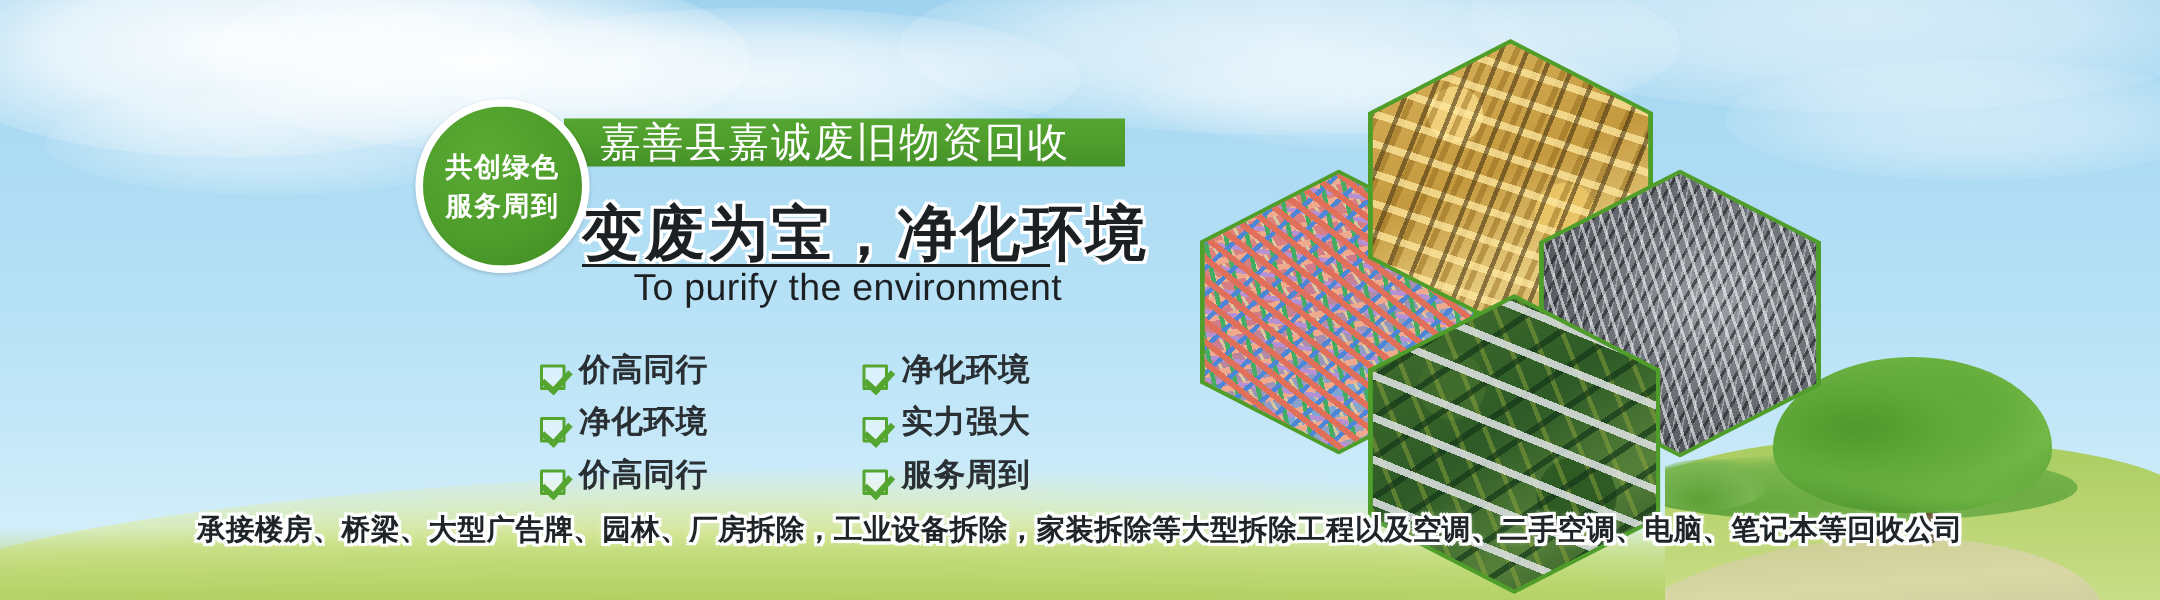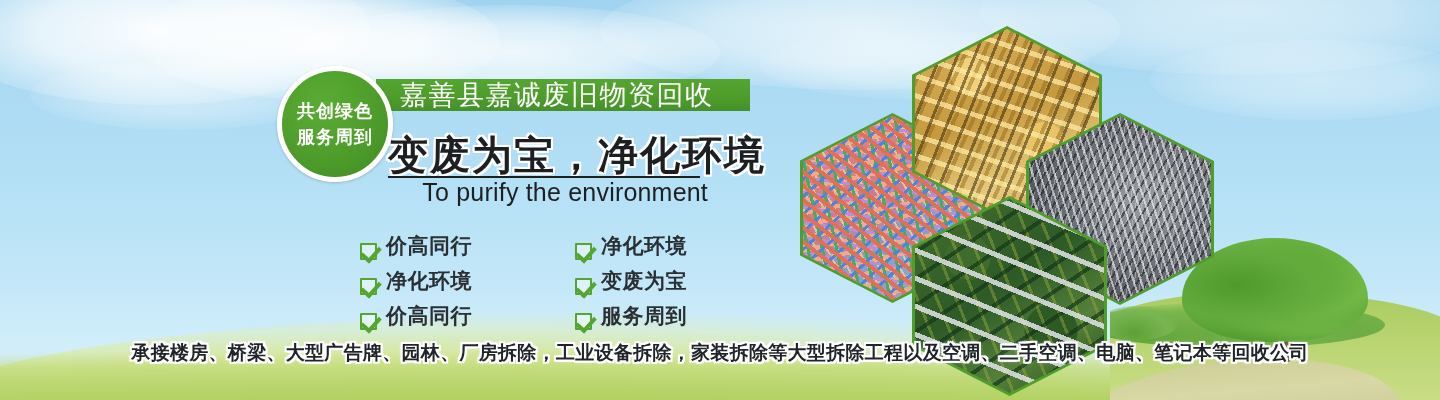--- a/index.html
+++ b/index.html
@@ -424,21 +424,21 @@
       <div class="feature">
         <span class="chk"></span>
         <span class="feature-label">净化环境</span>
       </div>
       <div class="feature">
         <span class="chk"></span>
         <span class="feature-label">净化环境</span>
       </div>
       <div class="feature">
         <span class="chk"></span>
-        <span class="feature-label">变废为宝</span>
+        <span class="feature-label">实力强大</span>
       </div>
       <div class="feature">
         <span class="chk"></span>
         <span class="feature-label">价高同行</span>
       </div>
       <div class="feature">
         <span class="chk"></span>
         <span class="feature-label">服务周到</span>
       </div>
     </div>

